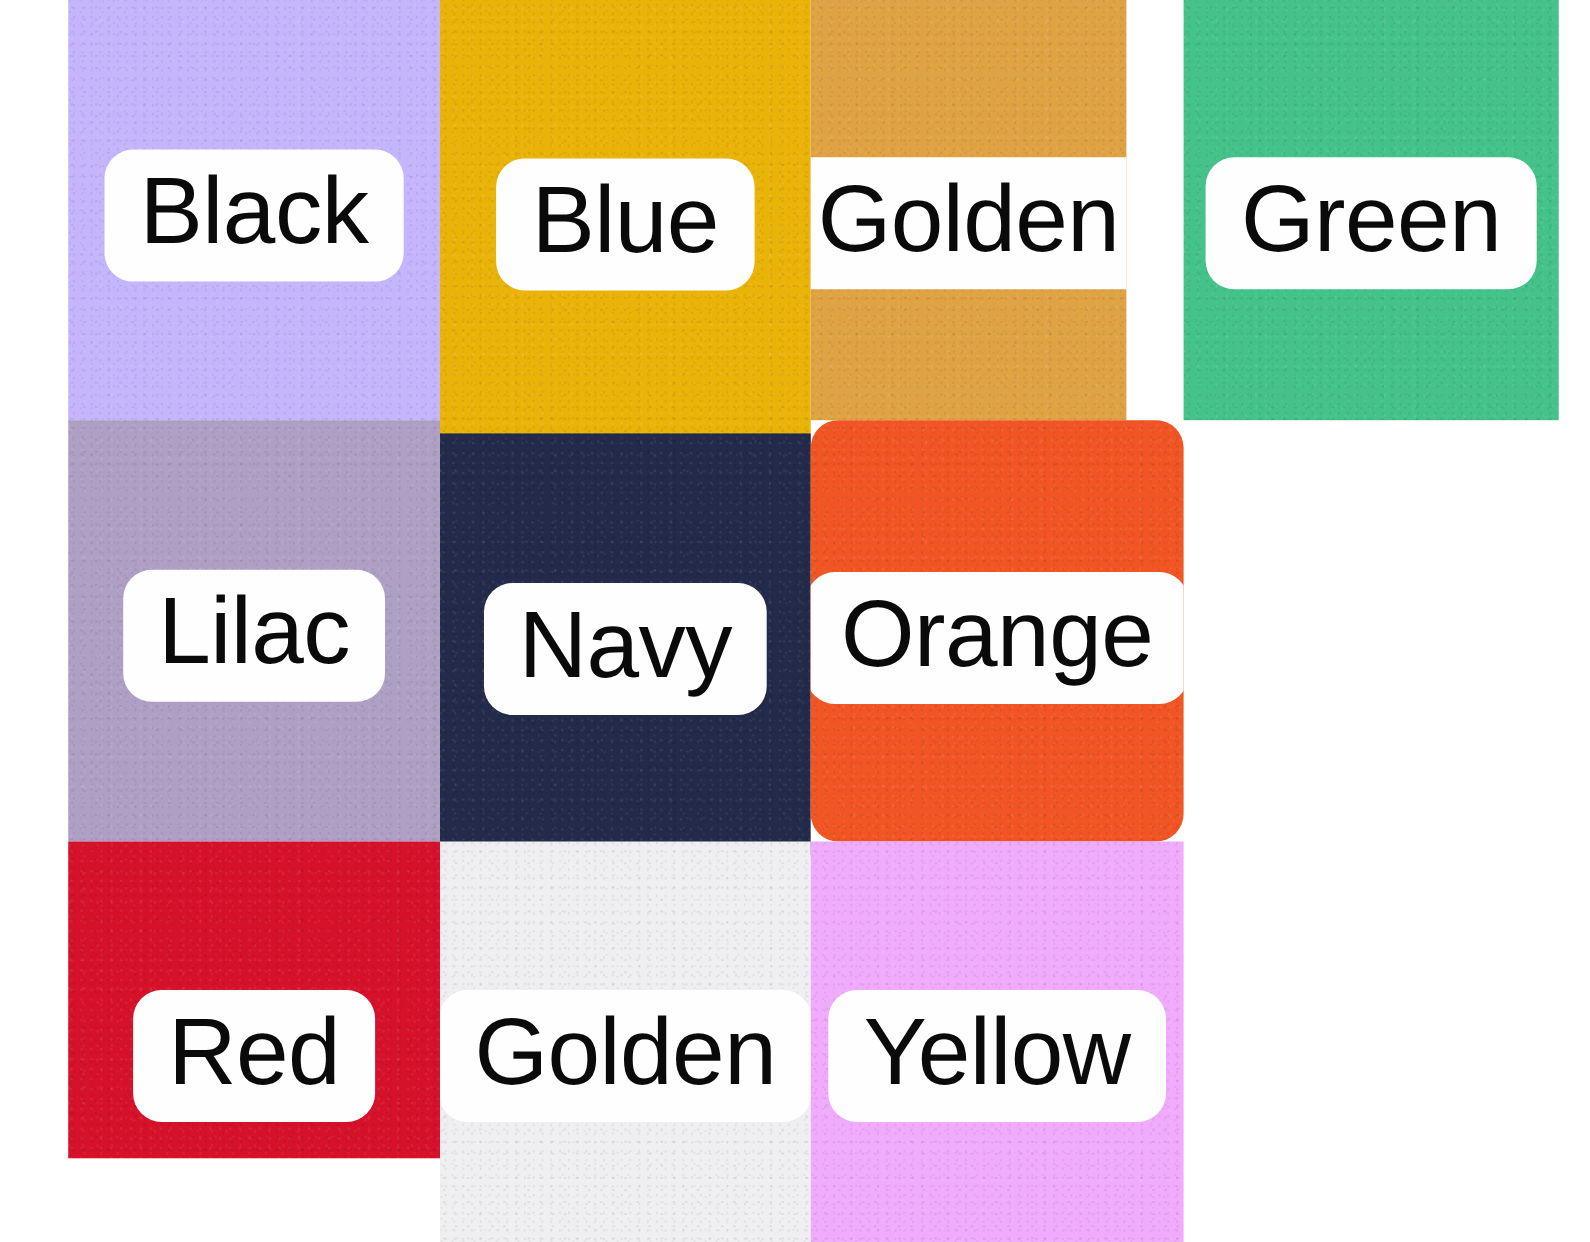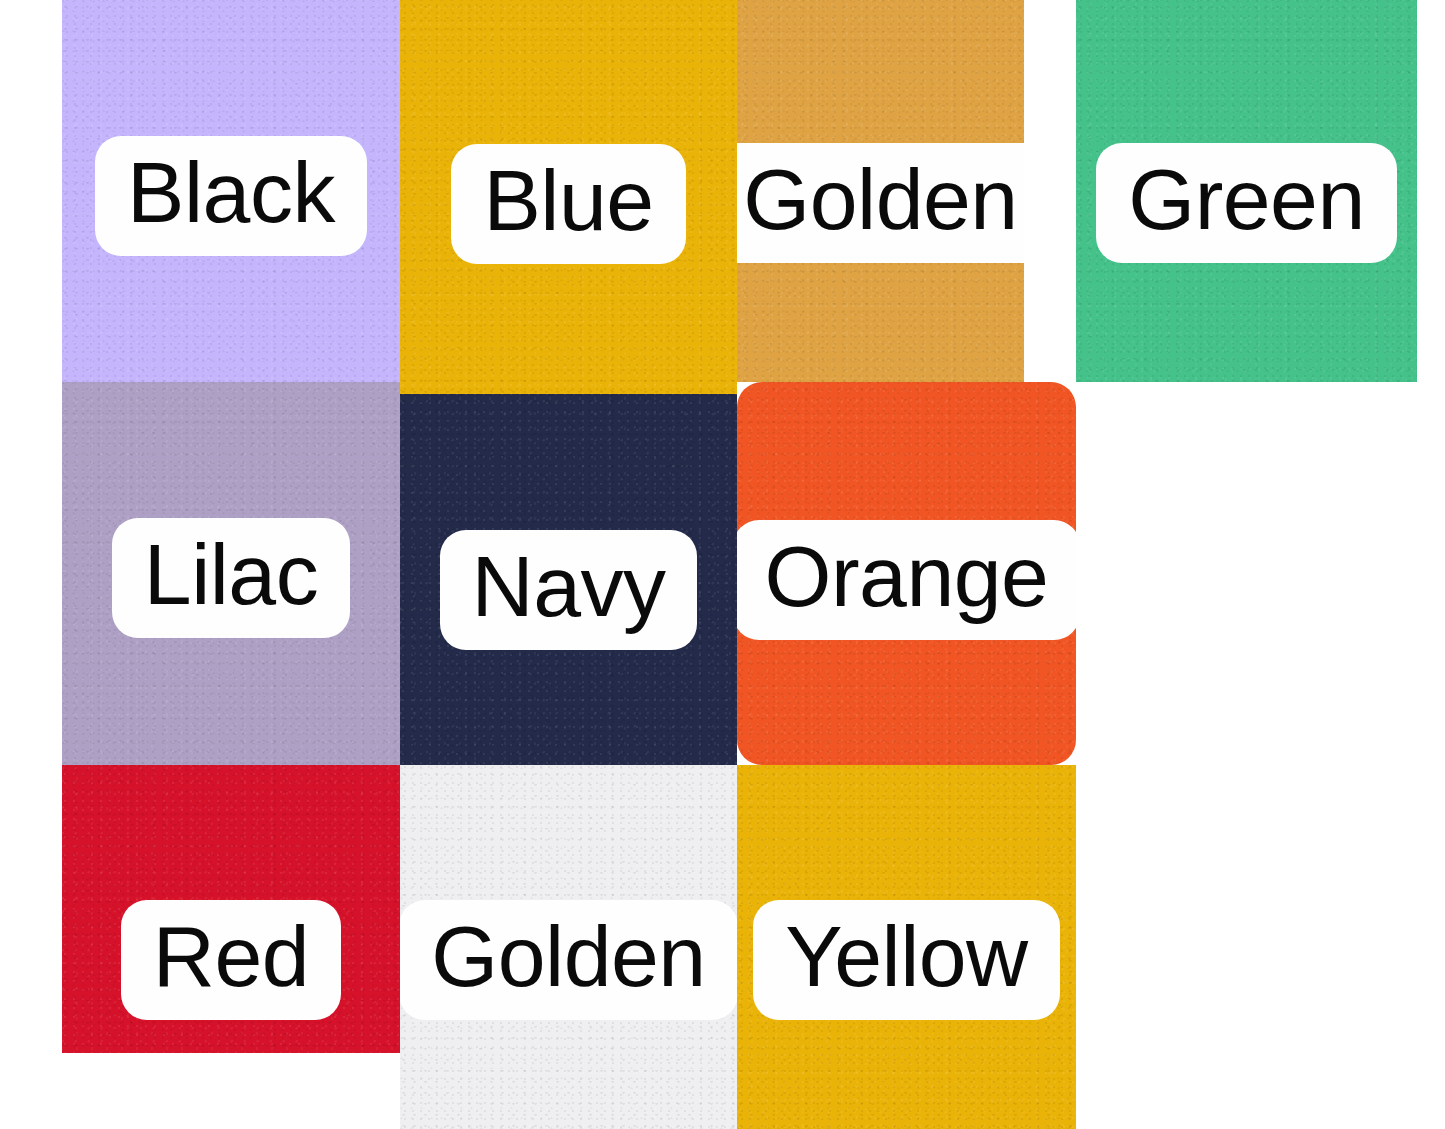--- a/index.html
+++ b/index.html
@@ -115,18 +115,18 @@
     <div class="swatch-cell" style="left: 0px; top: 765px; width: 338px; height: 288px; background: rgb(214, 18, 43);">
       <div class="pill-wrap" style="top: 135px;">
         <span class="color-pill">Red</span>
       </div>
     </div>
     <div class="swatch-cell" style="left: 338px; top: 765px; width: 337px; height: 364px; background: rgb(239, 239, 241);">
       <div class="pill-wrap" style="top: 135px;">
         <span class="color-pill">Golden</span>
       </div>
     </div>
-    <div class="swatch-cell" style="left: 675px; top: 765px; width: 339px; height: 364px; background: #eab308;">
+    <div class="swatch-cell" style="left: 675px; top: 765px; width: 339px; height: 364px; background: #f0abfc;">
       <div class="pill-wrap" style="top: 135px;">
         <span class="color-pill">Yellow</span>
       </div>
     </div>
   </div>
 
 </body></html>

